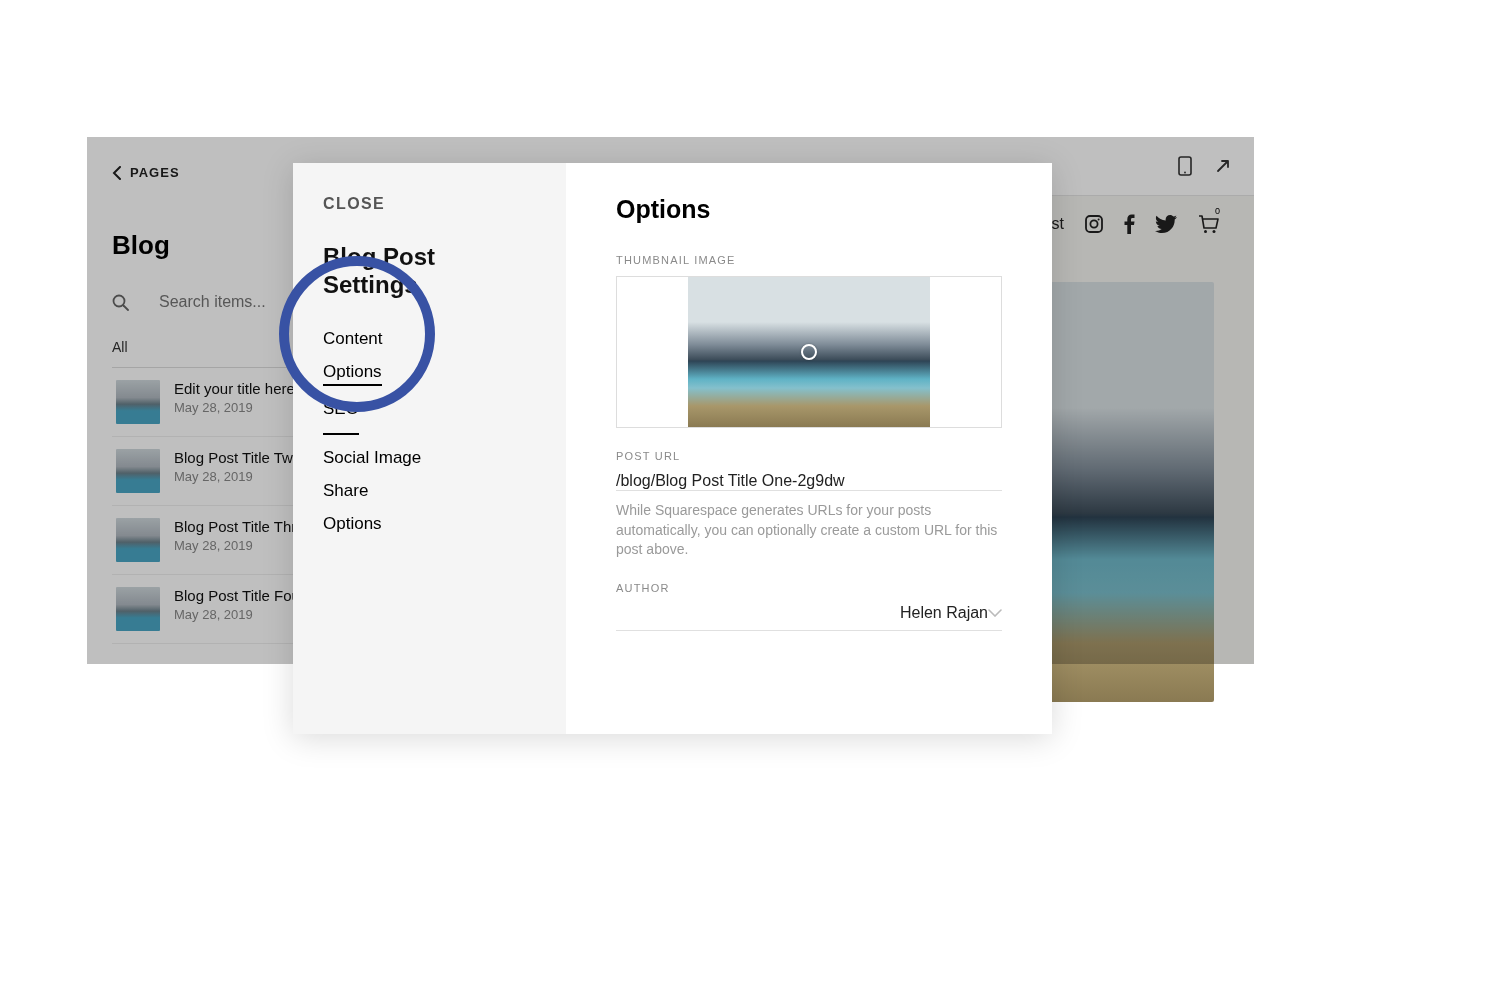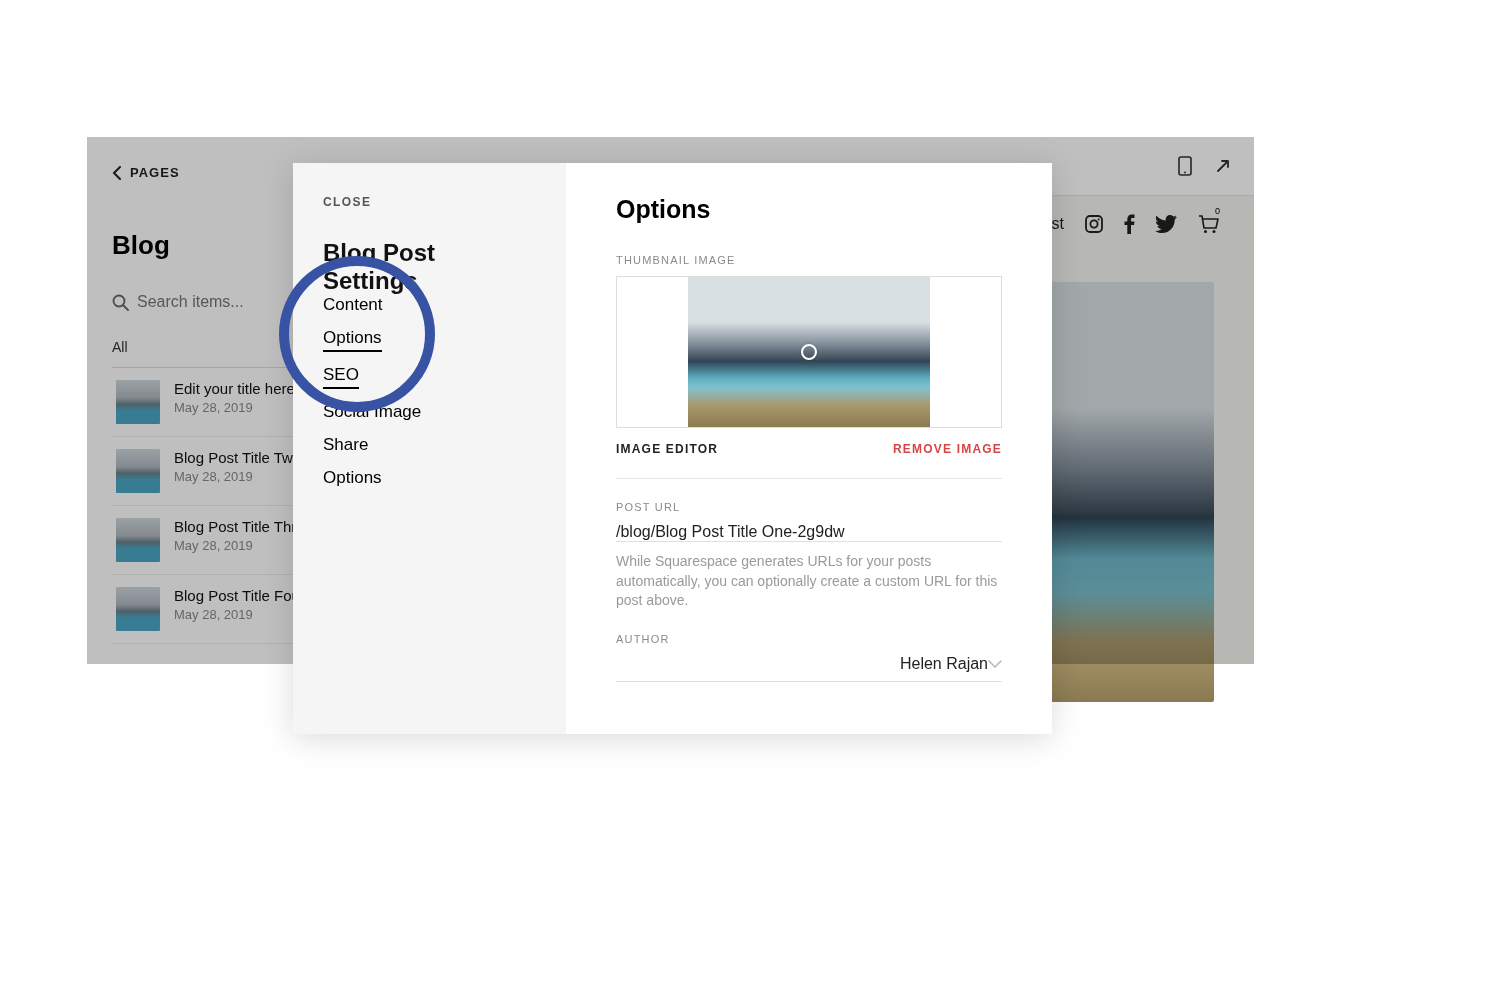--- a/index.html
+++ b/index.html
@@ -3,21 +3,21 @@
 <meta charset="utf-8">
 <style>
   * { box-sizing: border-box; margin: 0; padding: 0; font-family: -apple-system, BlinkMacSystemFont, "Helvetica Neue", Arial, sans-serif; }
   body { width: 1500px; height: 1000px; background: #fff; position: relative; overflow: hidden; }
   .stage { position: absolute; left: 87px; top: 137px; width: 1167px; height: 527px; background: #0369a1; }
 
   
   .bg-sidebar { position: absolute; left: 0; top: 0; width: 362px; height: 619px; background: #fff; padding: 28px 25px 0 25px; }
   .bg-back { display: flex; align-items: center; gap: 8px; font-size: 13px; font-weight: 600; letter-spacing: 1px; color: #222; cursor: pointer; }
   .bg-title { font-size: 26px; font-weight: 700; margin-top: 50px; }
-  .bg-search { display: flex; align-items: center; gap: 8px; margin-top: 32px; color: #777; }
+  .bg-search { display: flex; align-items: center; gap: 30px; margin-top: 32px; color: #777; }
   .bg-search input { border: none; outline: none; font-size: 16px; color: #777; width: 200px; background: transparent; }
   .bg-all { margin-top: 28px; padding-bottom: 12px; font-size: 14px; color: #333; border-bottom: 1px solid #ddd; }
   .bg-item { display: flex; gap: 14px; padding: 12px 4px; border-bottom: 1px solid #eee; }
   .thumb { width: 44px; height: 44px; background: linear-gradient(to bottom, #cfd8dc 0%, #b0b8c0 40%, #6b818c 55%, #4aa6c4 70%); border-radius: 1px; }
   .bg-item-title { font-size: 15px; color: #111; }
   .bg-item-date { font-size: 13px; color: #888; margin-top: 3px; }
 
   
   .bg-preview { position: absolute; left: 362px; top: 0; right: 0; bottom: 0; background: #f5f4f0; }
   .bg-topbar { height: 59px; display: flex; align-items: center; justify-content: flex-end; gap: 20px; padding: 0 22px; background: #fff; border-bottom: 1px solid #e5e5e5; }
@@ -26,26 +26,26 @@
   .bg-sitebar .txt { font-size: 16px; color: #222; }
   .cart-count { font-size: 9px; position: relative; top: -8px; left: -4px; }
   .bg-hero { margin: 30px 40px; height: 420px; border-radius: 2px; background: linear-gradient(to bottom, #d8e0e3 0%, #d8e0e3 30%, #7f8c98 45%, #3d4d5a 55%, #2e4455 56%, #6fb8c9 66%, #7abecb 74%, #a8976a 86%, #8a7a52 100%); }
 
   
   .dim { position: absolute; inset: 0; background: rgba(0,0,0,0.25); }
 
   
   .modal { position: absolute; left: 206px; top: 26px; width: 759px; height: 571px; background: #fff; box-shadow: 0 4px 30px rgba(0,0,0,0.15); display: flex; overflow: hidden; }
   .pane-left { width: 273px; background: #f5f5f5; padding: 32px 30px; position: relative; }
-  .close { font-size: 12px; font-weight: 600; letter-spacing: 1.4px; color: #555; cursor: pointer; }
+  .close { font-size: 16px; font-weight: 600; letter-spacing: 1.4px; color: #555; cursor: pointer; }
   .pane-title { font-size: 24px; font-weight: 600; margin-top: 30px; color: #111; }
-  .nav { display: flex; flex-direction: column; gap: 13px; }
+  .nav { margin-top: 30px; display: flex; flex-direction: column; gap: 13px; }
   .navi { font-size: 17px; color: #000; cursor: pointer; align-self: flex-start; }
   .navi.active { border-bottom: 2px solid #000; padding-bottom: 2px; }
-  .navi.sub { border-bottom: 2px solid #000; padding-bottom: 2px; width: fit-content; }
+  .navi.sub { border-bottom: 2px solid #000; padding-bottom: 14px; width: fit-content; }
 
   .pane-right { flex: 1; background: #fff; padding: 32px 50px 0 50px; overflow: hidden; }
   .opt-title { font-size: 25px; font-weight: 600; margin-bottom: 30px; }
   .label { font-size: 11px; letter-spacing: 1.2px; color: #8a8a8a; margin-bottom: 10px; }
   .thumb-box { border: 1px solid #ddd; height: 152px; position: relative; display:flex; align-items:center; justify-content:center; }
   .thumb-img { height: 100%; width: 63%; background: linear-gradient(to bottom, #d8e0e3 0%, #d8e0e3 30%, #7f8c98 45%, #3d4d5a 55%, #2e4455 56%, #5fb2c5 68%, #84c0cc 74%, #a8976a 86%, #8a7a52 100%); }
   .focal { position:absolute; width:16px; height:16px; border:2px solid #fff; border-radius:50%; left:50%; top:50%; transform:translate(-50%,-50%); box-shadow:0 0 2px rgba(0,0,0,0.3);}
   .thumb-actions { display: flex; justify-content: space-between; margin-top: 14px; padding-bottom: 22px; border-bottom: 1px solid #e5e5e5; }
   .ta { font-size: 12px; font-weight: 700; letter-spacing: 1.2px; }
   .ta.edit { color: #222; }
@@ -181,24 +181,20 @@
     </div>
 
     <div class="pane-right">
       <div class="opt-title">Options</div>
 
       <div class="label">THUMBNAIL IMAGE</div>
       <div class="thumb-box">
         <div class="thumb-img"></div>
         <div class="focal"></div>
       </div>
-      <div class="thumb-actions">
-        <span class="ta edit">IMAGE EDITOR</span>
-        <span class="ta remove">REMOVE IMAGE</span>
-      </div>
 
       <div class="section">
         <div class="label">POST URL</div>
         <div class="url-val">/blog/Blog Post Title One-2g9dw</div>
         <div class="helper">While Squarespace generates URLs for your posts automatically, you can optionally create a custom URL for this post above.</div>
       </div>
 
       <div class="section">
         <div class="label">AUTHOR</div>
         <div class="author-row">

